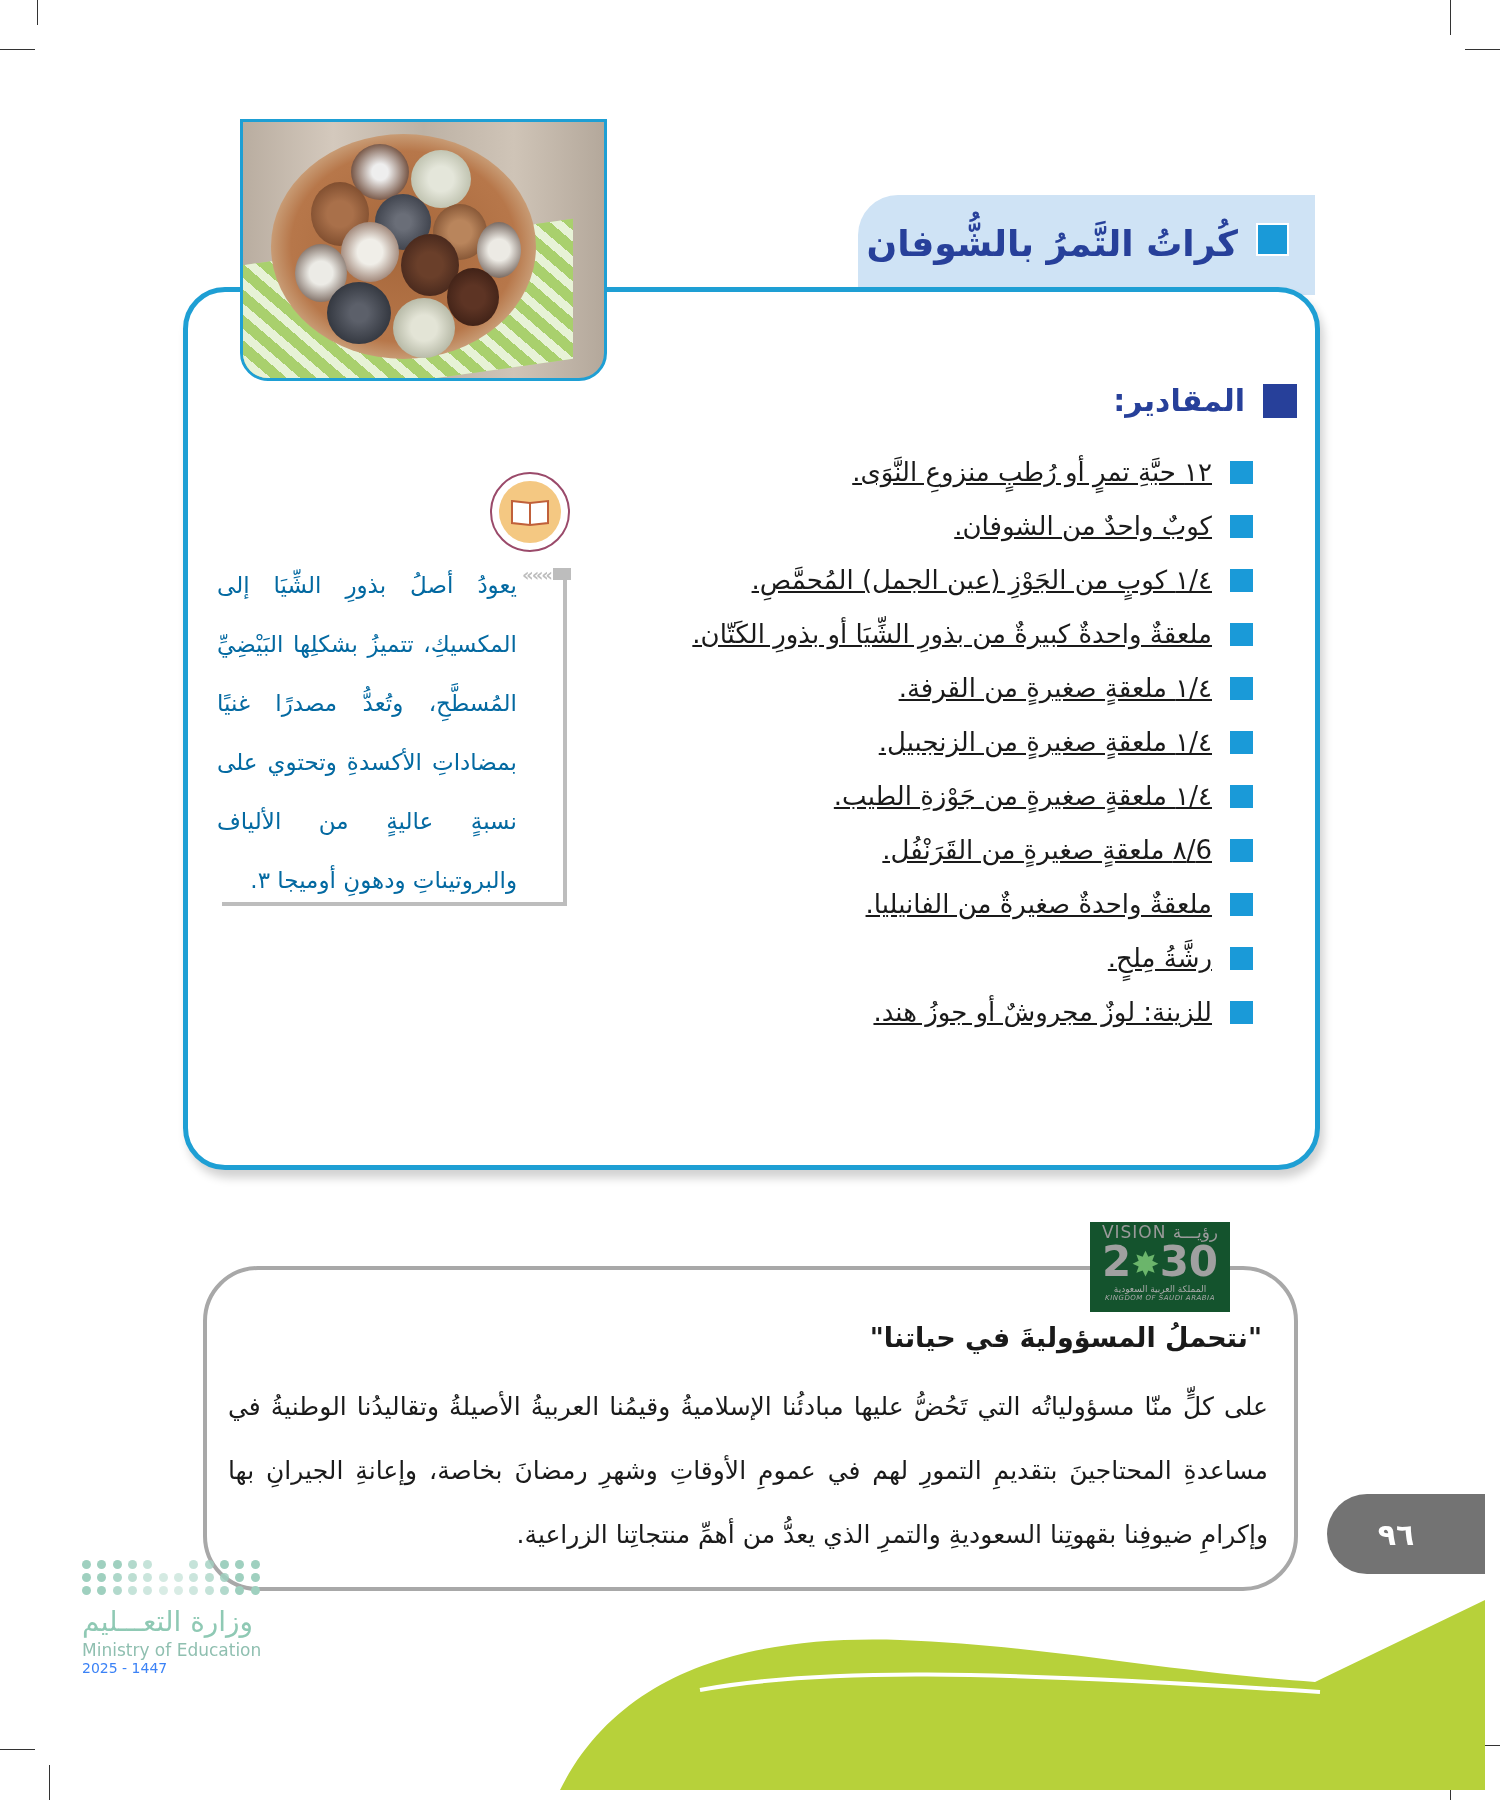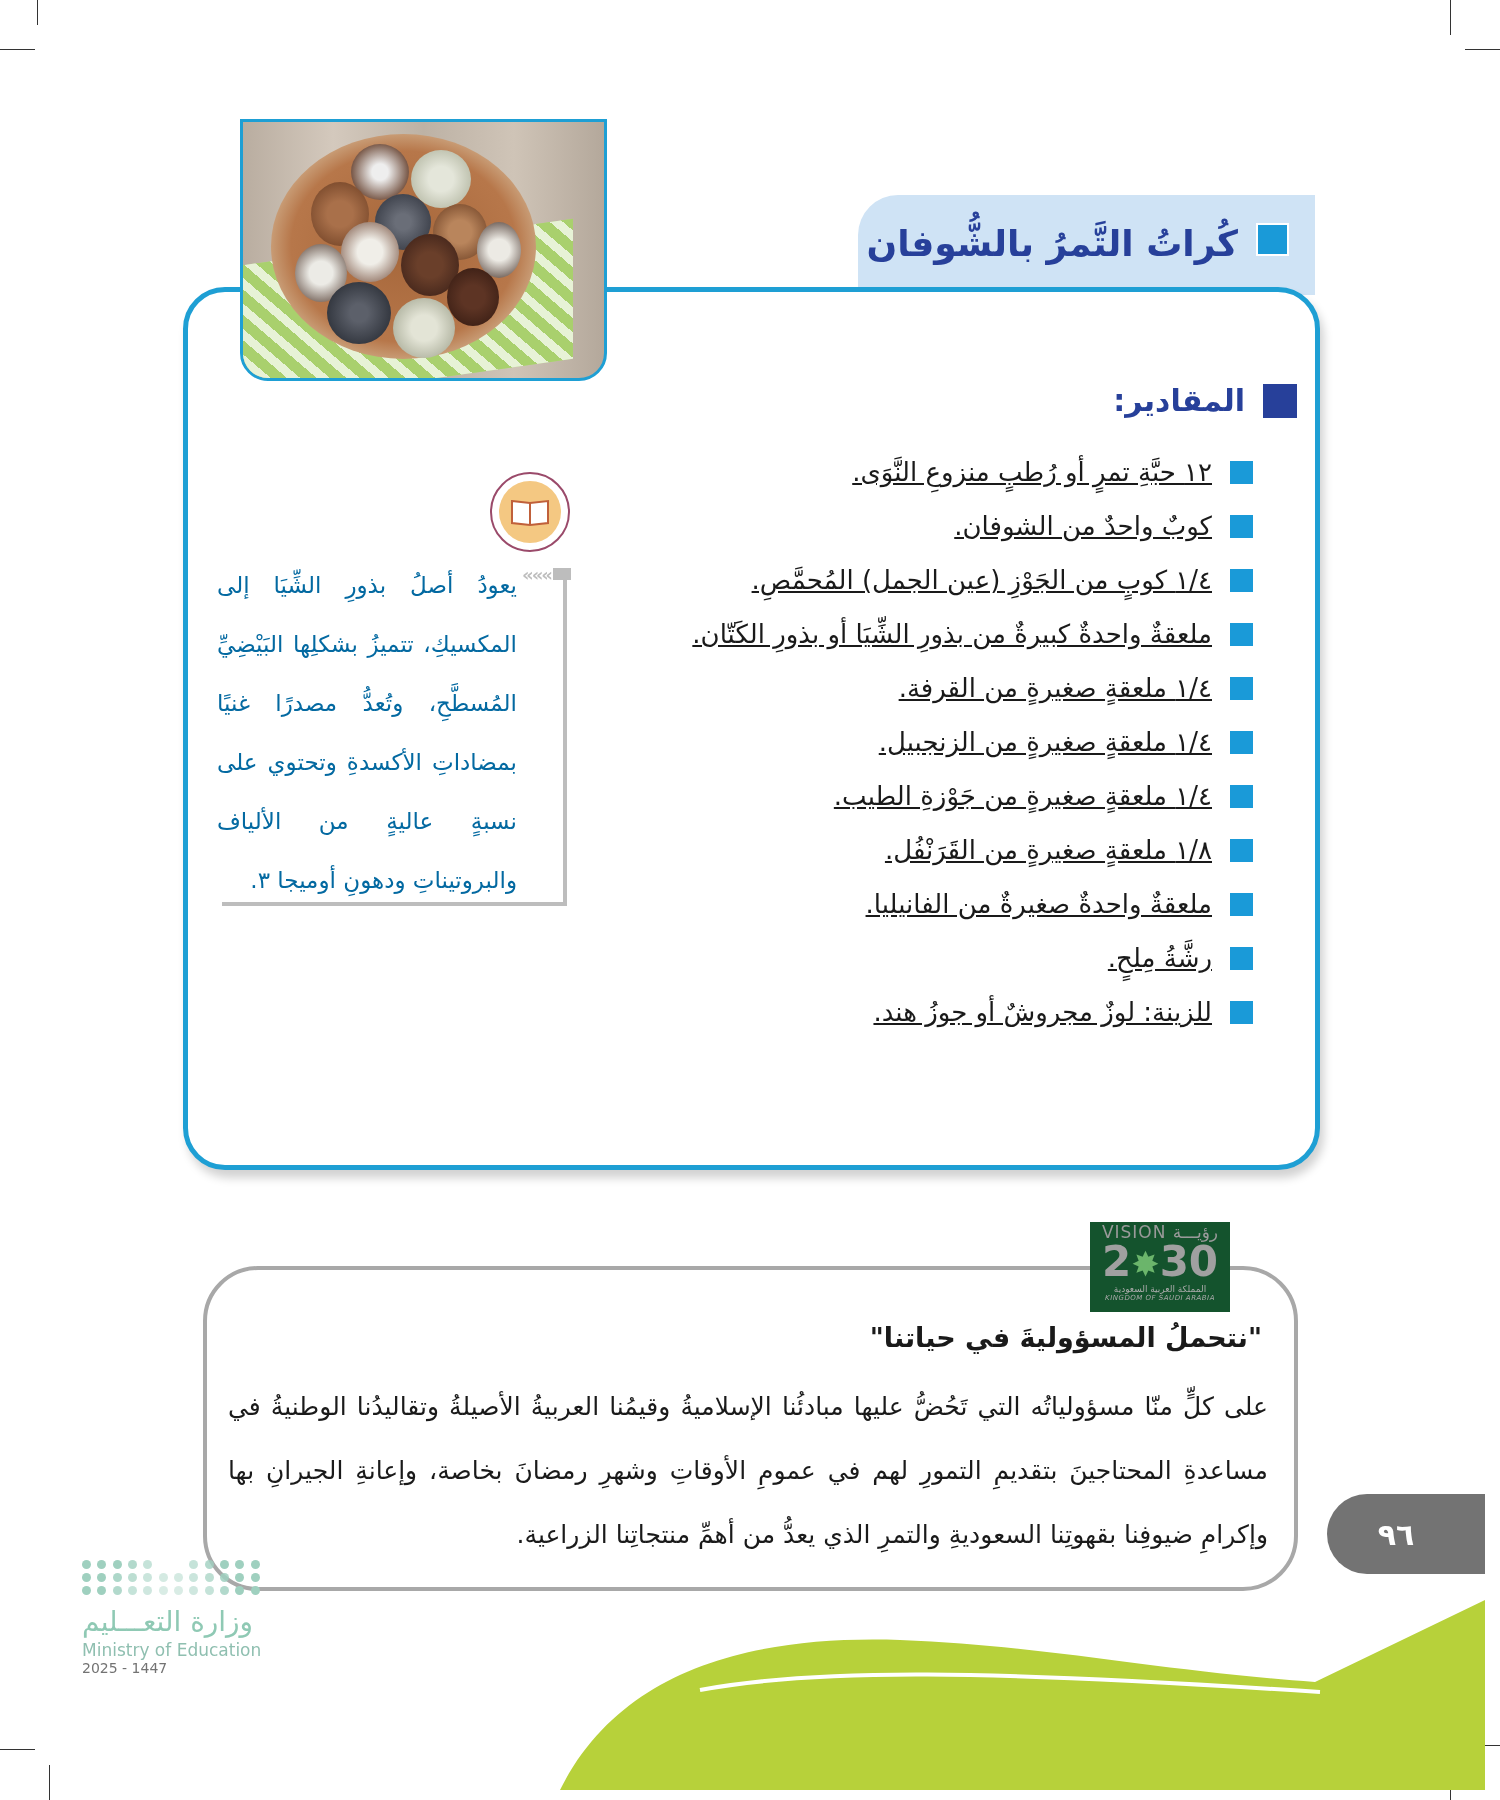--- a/index.html
+++ b/index.html
@@ -60,21 +60,21 @@
               border-top-left-radius:40px; border-bottom-left-radius:40px; color:#fff; font-weight:bold; font-size:30px;
               display:flex; align-items:center; justify-content:center; padding-right:20px; box-sizing:border-box; letter-spacing:6px; }
   
   .green-band { position:absolute; left:0; top:1580px; width:1485px; height:210px; }
   
   .moe { position:absolute; left:82px; top:1560px; width:190px; }
   .moe-dots { display:grid; grid-template-columns:repeat(12,1fr); gap:4px 4px; width:180px; }
   .moe-dots span { width:9px; height:9px; border-radius:50%; background:#9fd0bf; display:block; }
   .moe-ar { font-size:28px; color:#8fc9b4; direction:rtl; text-align:left; margin-top:10px; }
   .moe-en { font-size:17px; color:#8fbfb0; margin-top:2px; }
-  .moe-year { font-size:14px; color:#737373; }
+  .moe-year { font-size:14px; color:#3b82f6; }
 </style>
 </head>
 <body>
 
 <div class="crop" style="left:37px;top:0;width:1px;height:25px;"></div>
 <div class="crop" style="left:0;top:49px;width:35px;height:1px;"></div>
 <div class="crop" style="left:1450px;top:0;width:1px;height:35px;"></div>
 <div class="crop" style="left:1465px;top:49px;width:35px;height:1px;"></div>
 <div class="crop" style="left:0;top:1749px;width:35px;height:1px;"></div>
 <div class="crop" style="left:49px;top:1765px;width:1px;height:35px;"></div>
@@ -136,21 +136,21 @@
   <li>
       <span class="bullet"></span>
       <span class="ing-text">١/٤ ملعقةٍ صغيرةٍ من الزنجبيل.</span>
     </li>
   <li>
       <span class="bullet"></span>
       <span class="ing-text">١/٤ ملعقةٍ صغيرةٍ من جَوْزةِ الطيب.</span>
     </li>
   <li>
       <span class="bullet"></span>
-      <span class="ing-text">١/٨ ملعقةٍ صغيرةٍ من القَرَنْفُل.</span>
+      <span class="ing-text">6/٨ ملعقةٍ صغيرةٍ من القَرَنْفُل.</span>
     </li>
   <li>
       <span class="bullet"></span>
       <span class="ing-text">ملعقةٌ واحدةٌ صغيرةٌ من الفانيليا.</span>
     </li>
   <li>
       <span class="bullet"></span>
       <span class="ing-text">رشَّةُ مِلحٍ.</span>
     </li>
   <li>

